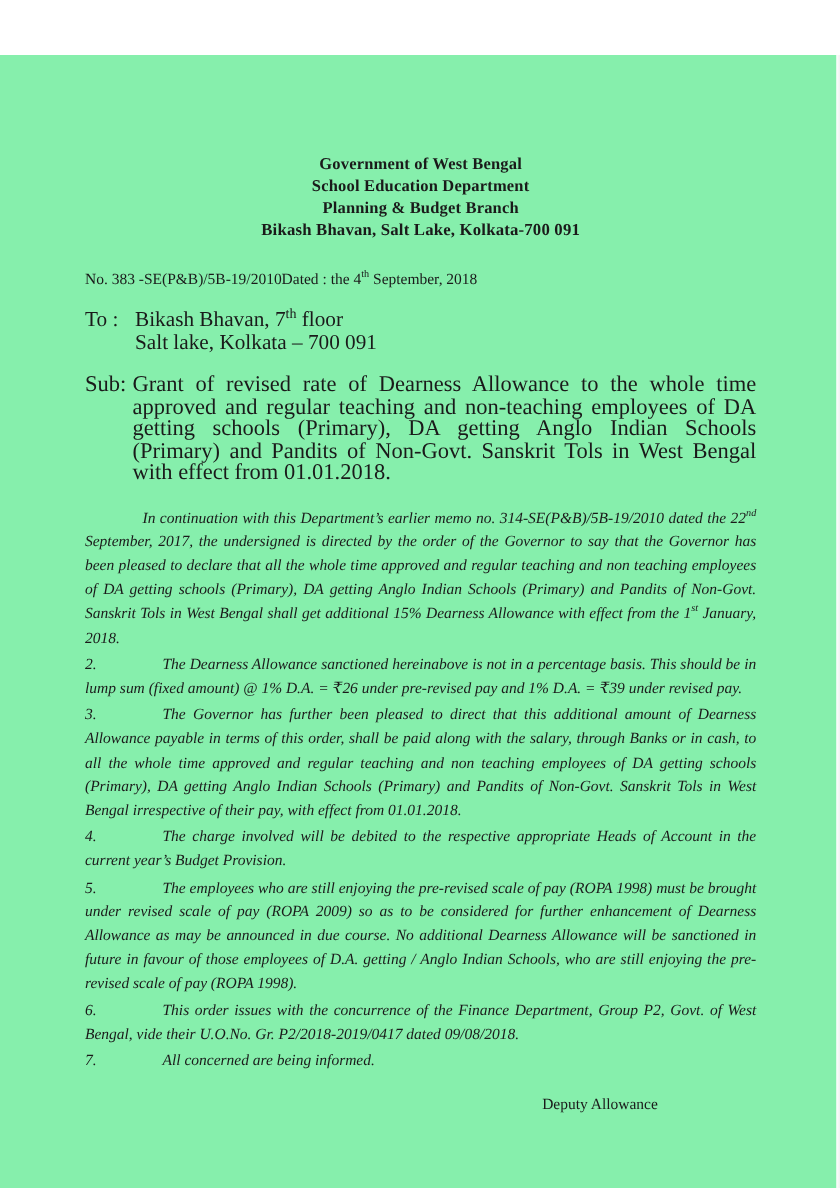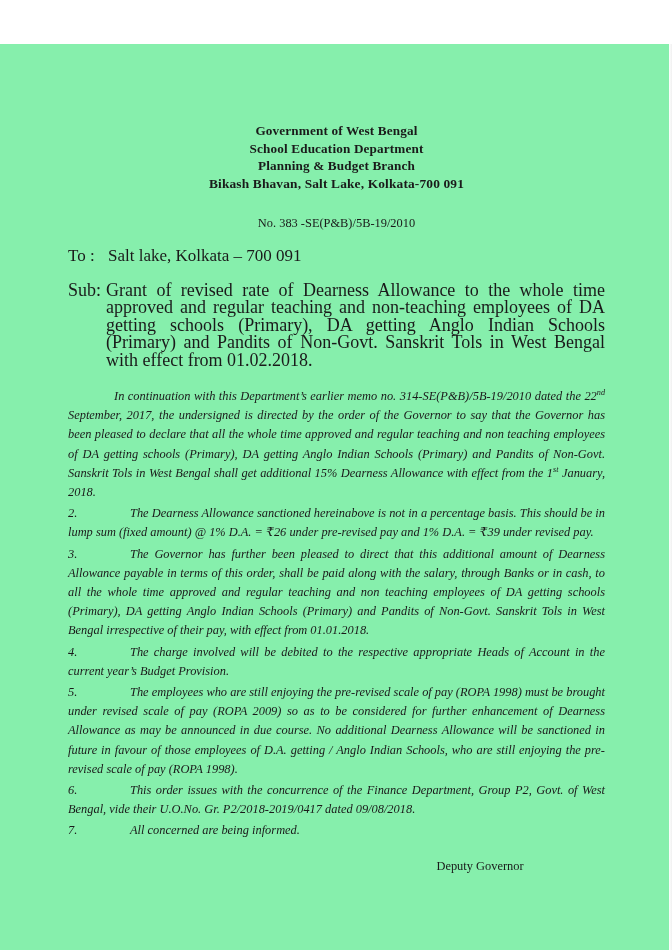--- a/index.html
+++ b/index.html
@@ -44,21 +44,21 @@
     line-height: 17.5px;
     letter-spacing: 0.15px;
   }
   .letterhead .ln { display: block; white-space: nowrap; }
   .letterhead .ln4 { font-size: 13.4px; }
 
   
   .refline {
     margin-top: 23px;
     display: flex;
-    justify-content: center;
+    justify-content: flex-start;
     align-items: baseline;
     font-size: 12.4px;
     line-height: 17px;
   }
   .refline .memo { padding-left: 0px; }
   .refline .dated { padding-right: 14px; }
 
   
   .from {
     margin-top: 15px;
@@ -131,47 +131,49 @@
 
     <div class="letterhead">
       <span class="ln">Government of West Bengal</span>
       <span class="ln">School Education Department</span>
       <span class="ln">Planning &amp; Budget Branch</span>
       <span class="ln ln4">Bikash Bhavan, Salt Lake, Kolkata-700 091</span>
     </div>
 
     <div class="refline">
       <span class="memo">No. 383 -SE(P&amp;B)/5B-19/2010</span>
+      <span class="dated"><span>Dated : the 4</span><sup>th</sup><span> September, 2018</span></span>
     </div>
 
 
     <div class="toblock">
       <div class="lbl">To :</div>
       <div class="body">
+        <div><span>Bikash Bhavan, 7</span><sup>th</sup><span> floor</span></div>
         <div>Salt lake, Kolkata – 700 091</div>
       </div>
     </div>
 
     <div class="subblock">
       <div class="lbl">Sub:</div>
-      <div class="body">Grant of revised rate of Dearness Allowance to the whole time approved and regular teaching and non-teaching employees of DA getting schools (Primary), DA getting Anglo Indian Schools (Primary) and Pandits of Non-Govt. Sanskrit Tols in West Bengal with effect from 01.02.2018.</div>
+      <div class="body">Grant of revised rate of Dearness Allowance to the whole time approved and regular teaching and non-teaching employees of DA getting schools (Primary), DA getting Anglo Indian Schools (Primary) and Pandits of Non-Govt. Sanskrit Tols in West Bengal with effect from 01.01.2018.</div>
     </div>
 
     <div class="para para-lead"><span>In continuation with this Department’s earlier memo no. 314-SE(P&amp;B)/5B-19/2010 dated the 22</span><sup>nd</sup><span> September, 2017,  the undersigned is directed by the order of the Governor to say that the Governor has been pleased to declare that all the whole time approved  and regular teaching and non teaching employees of DA getting schools (Primary), DA getting Anglo Indian Schools (Primary) and Pandits of Non-Govt. Sanskrit Tols in West Bengal shall get additional  15% Dearness Allowance with effect from the 1</span><sup>st</sup><span> January, 2018.</span></div>
 
     <div class="para para-num"><span class="pn">2.</span><span>The Dearness Allowance sanctioned hereinabove is not in a percentage basis. This should be in lump sum (fixed amount) @ 1% D.A. = ₹26 under pre-revised pay and 1% D.A. = ₹39  under revised pay.</span></div>
 
     <div class="para para-num"><span class="pn">3.</span><span>The Governor has further been pleased to direct that this additional amount of Dearness Allowance payable in terms of this order, shall be paid along with the salary, through Banks or in cash, to all the whole time approved and regular teaching and non teaching employees of DA getting schools (Primary), DA getting Anglo Indian Schools (Primary) and Pandits of Non-Govt. Sanskrit Tols in West Bengal irrespective of their pay, with effect from 01.01.2018.</span></div>
 
     <div class="para para-num"><span class="pn">4.</span><span>The charge involved will be debited to the respective appropriate Heads of Account in the current year’s Budget Provision.</span></div>
 
     <div class="para para-num"><span class="pn">5.</span><span>The employees who are still enjoying the pre-revised scale of pay (ROPA 1998) must be brought under revised scale of pay (ROPA 2009) so as to be considered for further enhancement of Dearness Allowance as may be announced in due course. No additional Dearness Allowance will be sanctioned in future in favour of those employees of D.A. getting / Anglo Indian Schools, who are still enjoying the pre-revised scale of pay (ROPA 1998).</span></div>
 
     <div class="para para-num"><span class="pn">6.</span><span>This order issues with the concurrence of the Finance Department, Group P2, Govt. of West Bengal, vide their U.O.No. Gr. P2/2018-2019/0417 dated 09/08/2018.</span></div>
 
     <div class="para para-num"><span class="pn">7.</span><span>All concerned are being informed.</span></div>
 
     <div class="signature">
-      <div>Deputy Governor</div>
+      <div>Deputy Allowance</div>
     </div>
 
   </div>
 </div>
 
 </body></html>

